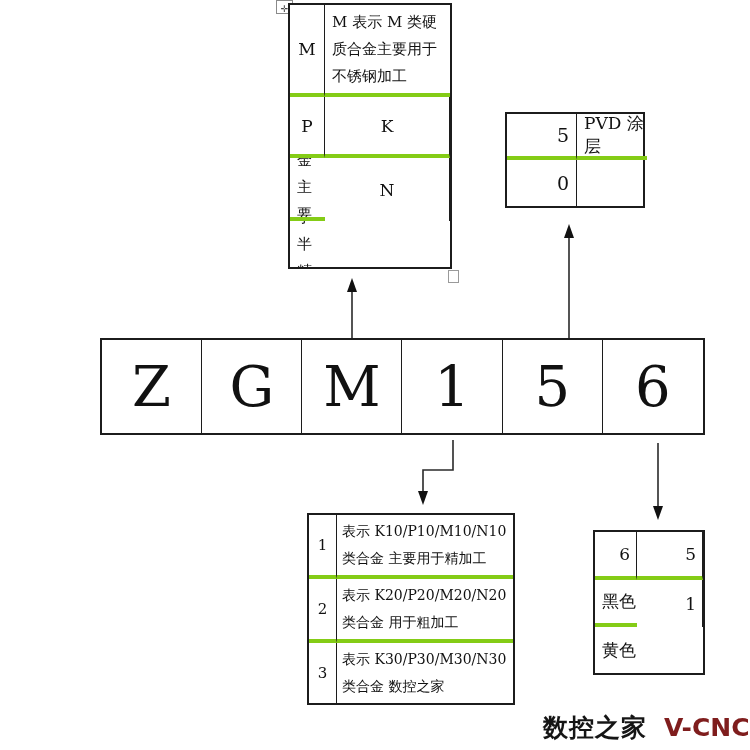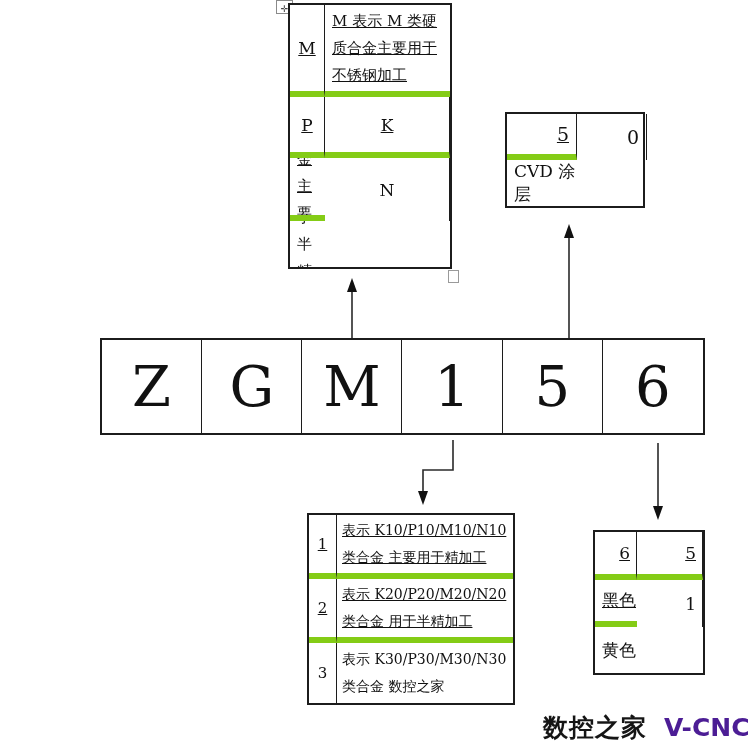--- a/index.html
+++ b/index.html
@@ -4,21 +4,21 @@
 <style>
   html,body{margin:0;padding:0;background:#ffffff;}
   #stage{
     position:relative;width:750px;height:750px;background:#ffffff;
     overflow:hidden;font-family:"DejaVu Serif","Liberation Serif",serif;color:#111;
   }
   
   .dtable{position:absolute;border:2px solid #1c1c1c;background:#fff;display:grid;box-sizing:border-box;}
   .cell{display:flex;align-items:center;box-sizing:border-box;overflow:hidden;}
   .b-r{border-right:1px solid #1c1c1c;}
-  .b-b{border-bottom:6px solid #84cc16;text-decoration:underline;}
+  .b-b{border-bottom:4px solid #84cc16;}
   
   #material-table{left:288px;top:3px;width:164px;height:266px;grid-template-columns:35px 1fr;
     grid-template-rows:92px 61px 63px 46px;}
   #material-table .code{justify-content:center;font-size:17px;}
   #material-table .desc{font-size:15px;line-height:27px;padding:1px 2px 1px 7px;align-items:center;}
   
   #coating-table{left:505px;top:112px;width:140px;height:96px;grid-template-columns:70px 70px;
     grid-template-rows:46px 46px;}
   #coating-table .code{justify-content:flex-end;padding-right:7px;font-size:19px;}
   #coating-table .desc{padding-left:7px;font-size:17px;}
@@ -39,21 +39,21 @@
   #arrows{position:absolute;left:0;top:0;width:750px;height:750px;pointer-events:none;}
   
   #move-handle{position:absolute;left:276px;top:0;width:15px;height:12px;border:1px solid #8a8a8a;
     background:#fff;display:flex;align-items:flex-end;justify-content:center;font-size:9px;color:#444;
     line-height:8px;font-family:"DejaVu Sans",sans-serif;}
   #resize-handle{position:absolute;left:448px;top:270px;width:9px;height:11px;border:1px solid #9a9a9a;background:#fff;}
   
   #brand{position:absolute;left:543px;top:711px;display:flex;align-items:baseline;gap:17px;
     font-family:"DejaVu Sans","Liberation Sans",sans-serif;font-weight:900;}
   #brand .cn{font-size:25px;color:#151515;letter-spacing:1px;}
-  #brand .en{font-size:25px;color:#4c1d95;letter-spacing:0px;}
+  #brand .en{font-size:25px;color:#7f1d1d;letter-spacing:0px;}
 </style>
 </head>
 <body>
 
 <div id="stage">
 
   <div id="move-handle">✛</div>
 
   <div id="material-table" class="dtable">
     <div class="cell code b-r b-b">M</div>
@@ -62,38 +62,38 @@
     <div class="cell code b-r b-b">K</div>
     <div class="cell desc b-b">K 表示 K 类合金主要加工有色金属</div>
     <div class="cell code b-r">N</div>
     <div class="cell desc">N 用于半精加工</div>
   </div>
 
   <div id="resize-handle"></div>
 
   <div id="coating-table" class="dtable">
     <div class="cell code b-r b-b">5</div>
+    <div class="cell desc b-b">PVD 涂层</div>
     <div class="cell code b-r">0</div>
-    <div class="cell desc">CVD 涂层</div>
   </div>
 
   <div id="code-row" class="dtable">
     <div class="cell b-r">Z</div>
     <div class="cell b-r">G</div>
     <div class="cell b-r">M</div>
     <div class="cell b-r">1</div>
     <div class="cell b-r">5</div>
     <div class="cell">6</div>
   </div>
 
   <div id="grade-table" class="dtable">
     <div class="cell code b-r b-b">1</div>
     <div class="cell desc b-b">表示 K10/P10/M10/N10 类合金 主要用于精加工</div>
     <div class="cell code b-r b-b">2</div>
-    <div class="cell desc b-b">表示 K20/P20/M20/N20 类合金 用于半精加工</div>
+    <div class="cell desc b-b">表示 K20/P20/M20/N20 类合金 用于粗加工</div>
     <div class="cell code b-r">3</div>
     <div class="cell desc">表示 K30/P30/M30/N30 类合金 数控之家</div>
   </div>
 
   <div id="color-table" class="dtable">
     <div class="cell code b-r b-b">6</div>
     <div class="cell code b-r b-b">5</div>
     <div class="cell desc b-b">黑色</div>
     <div class="cell code b-r">1</div>
     <div class="cell desc">黄色</div>

